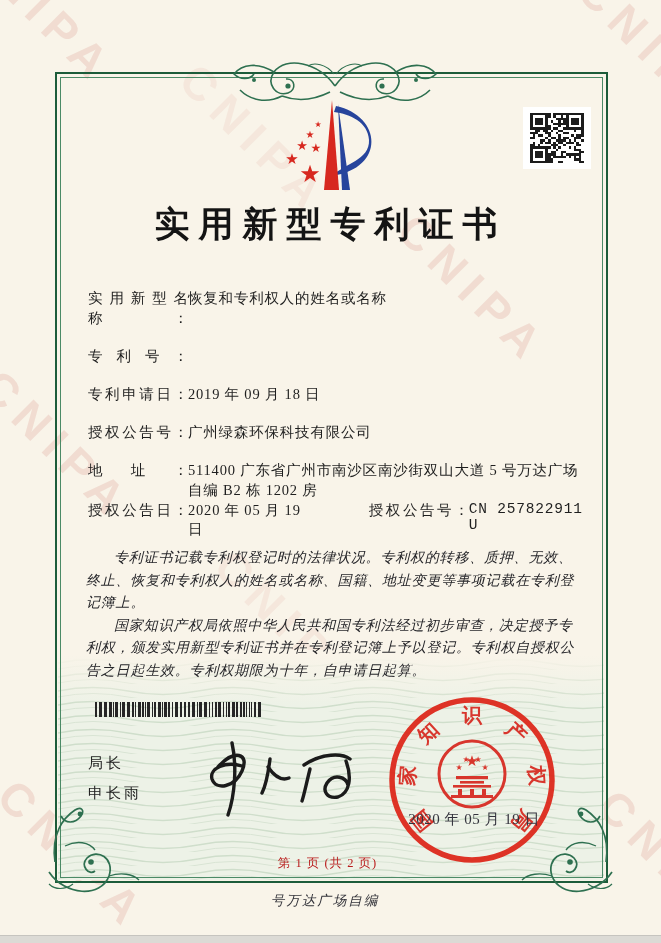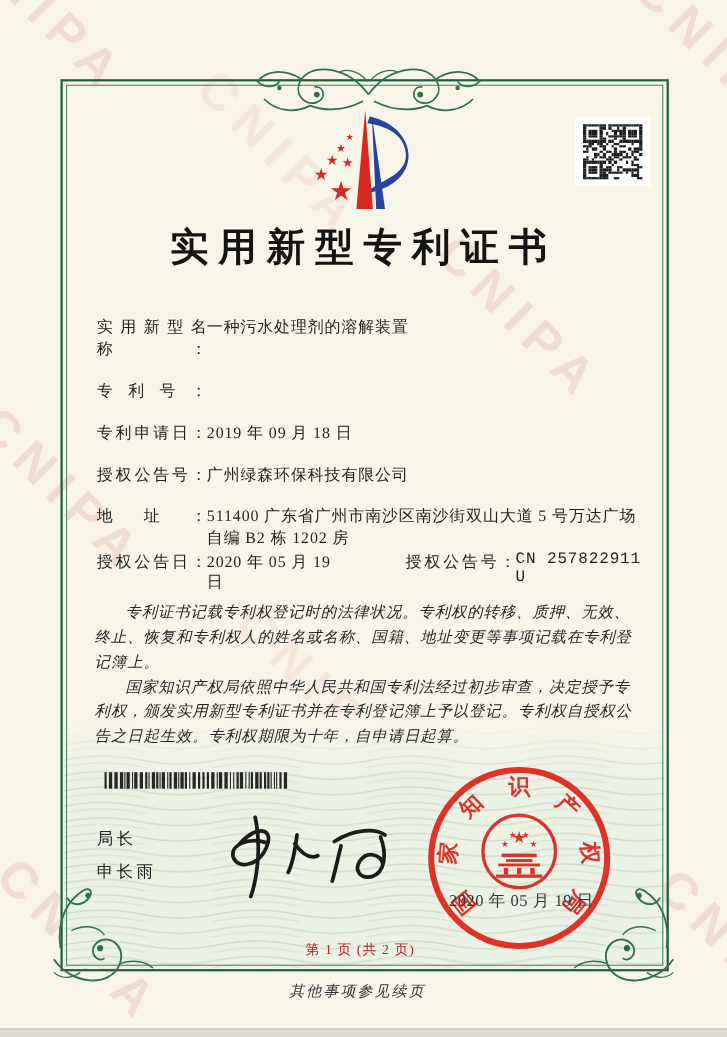--- a/index.html
+++ b/index.html
@@ -576,21 +576,21 @@
         <div class="on"></div>
         <div class="on"></div>
       </div>
   </div>
 
   <div class="title">实用新型专利证书</div>
 
   <div class="fields">
     <div class="frow">
       <span class="flabel">实用新型名称：</span>
-      <span class="fvalue">一种污水处理剂的溶解装置</span>
+      <span class="fvalue">恢复和专利权人的姓名或名称</span>
     </div>
     <div class="frow">
       <span class="flabel">专利号：</span>
     </div>
     <div class="frow">
       <span class="flabel">专利申请日：</span>
       <span class="fvalue">2019 年 09 月 18 日</span>
     </div>
     <div class="frow">
       <span class="flabel">授权公告号：</span>
@@ -710,16 +710,16 @@
         <rect x="-14" y="15" width="4" height="6"></rect>
         <rect x="-2" y="15" width="4" height="6"></rect>
         <rect x="10" y="15" width="4" height="6"></rect>
         <rect x="-21" y="21" width="42" height="3"></rect>
       </g>
     </g>
   </svg>
   <div class="sealdate">2020 年 05 月 19 日</div>
 
   <div class="pagenum">第 1 页 (共 2 页)</div>
-  <div class="bottomnote">其他事项参见续页</div>
+  <div class="bottomnote">号万达广场自编</div>
   <div class="pageedge"></div>
 
 </div>
 
 </body></html>

